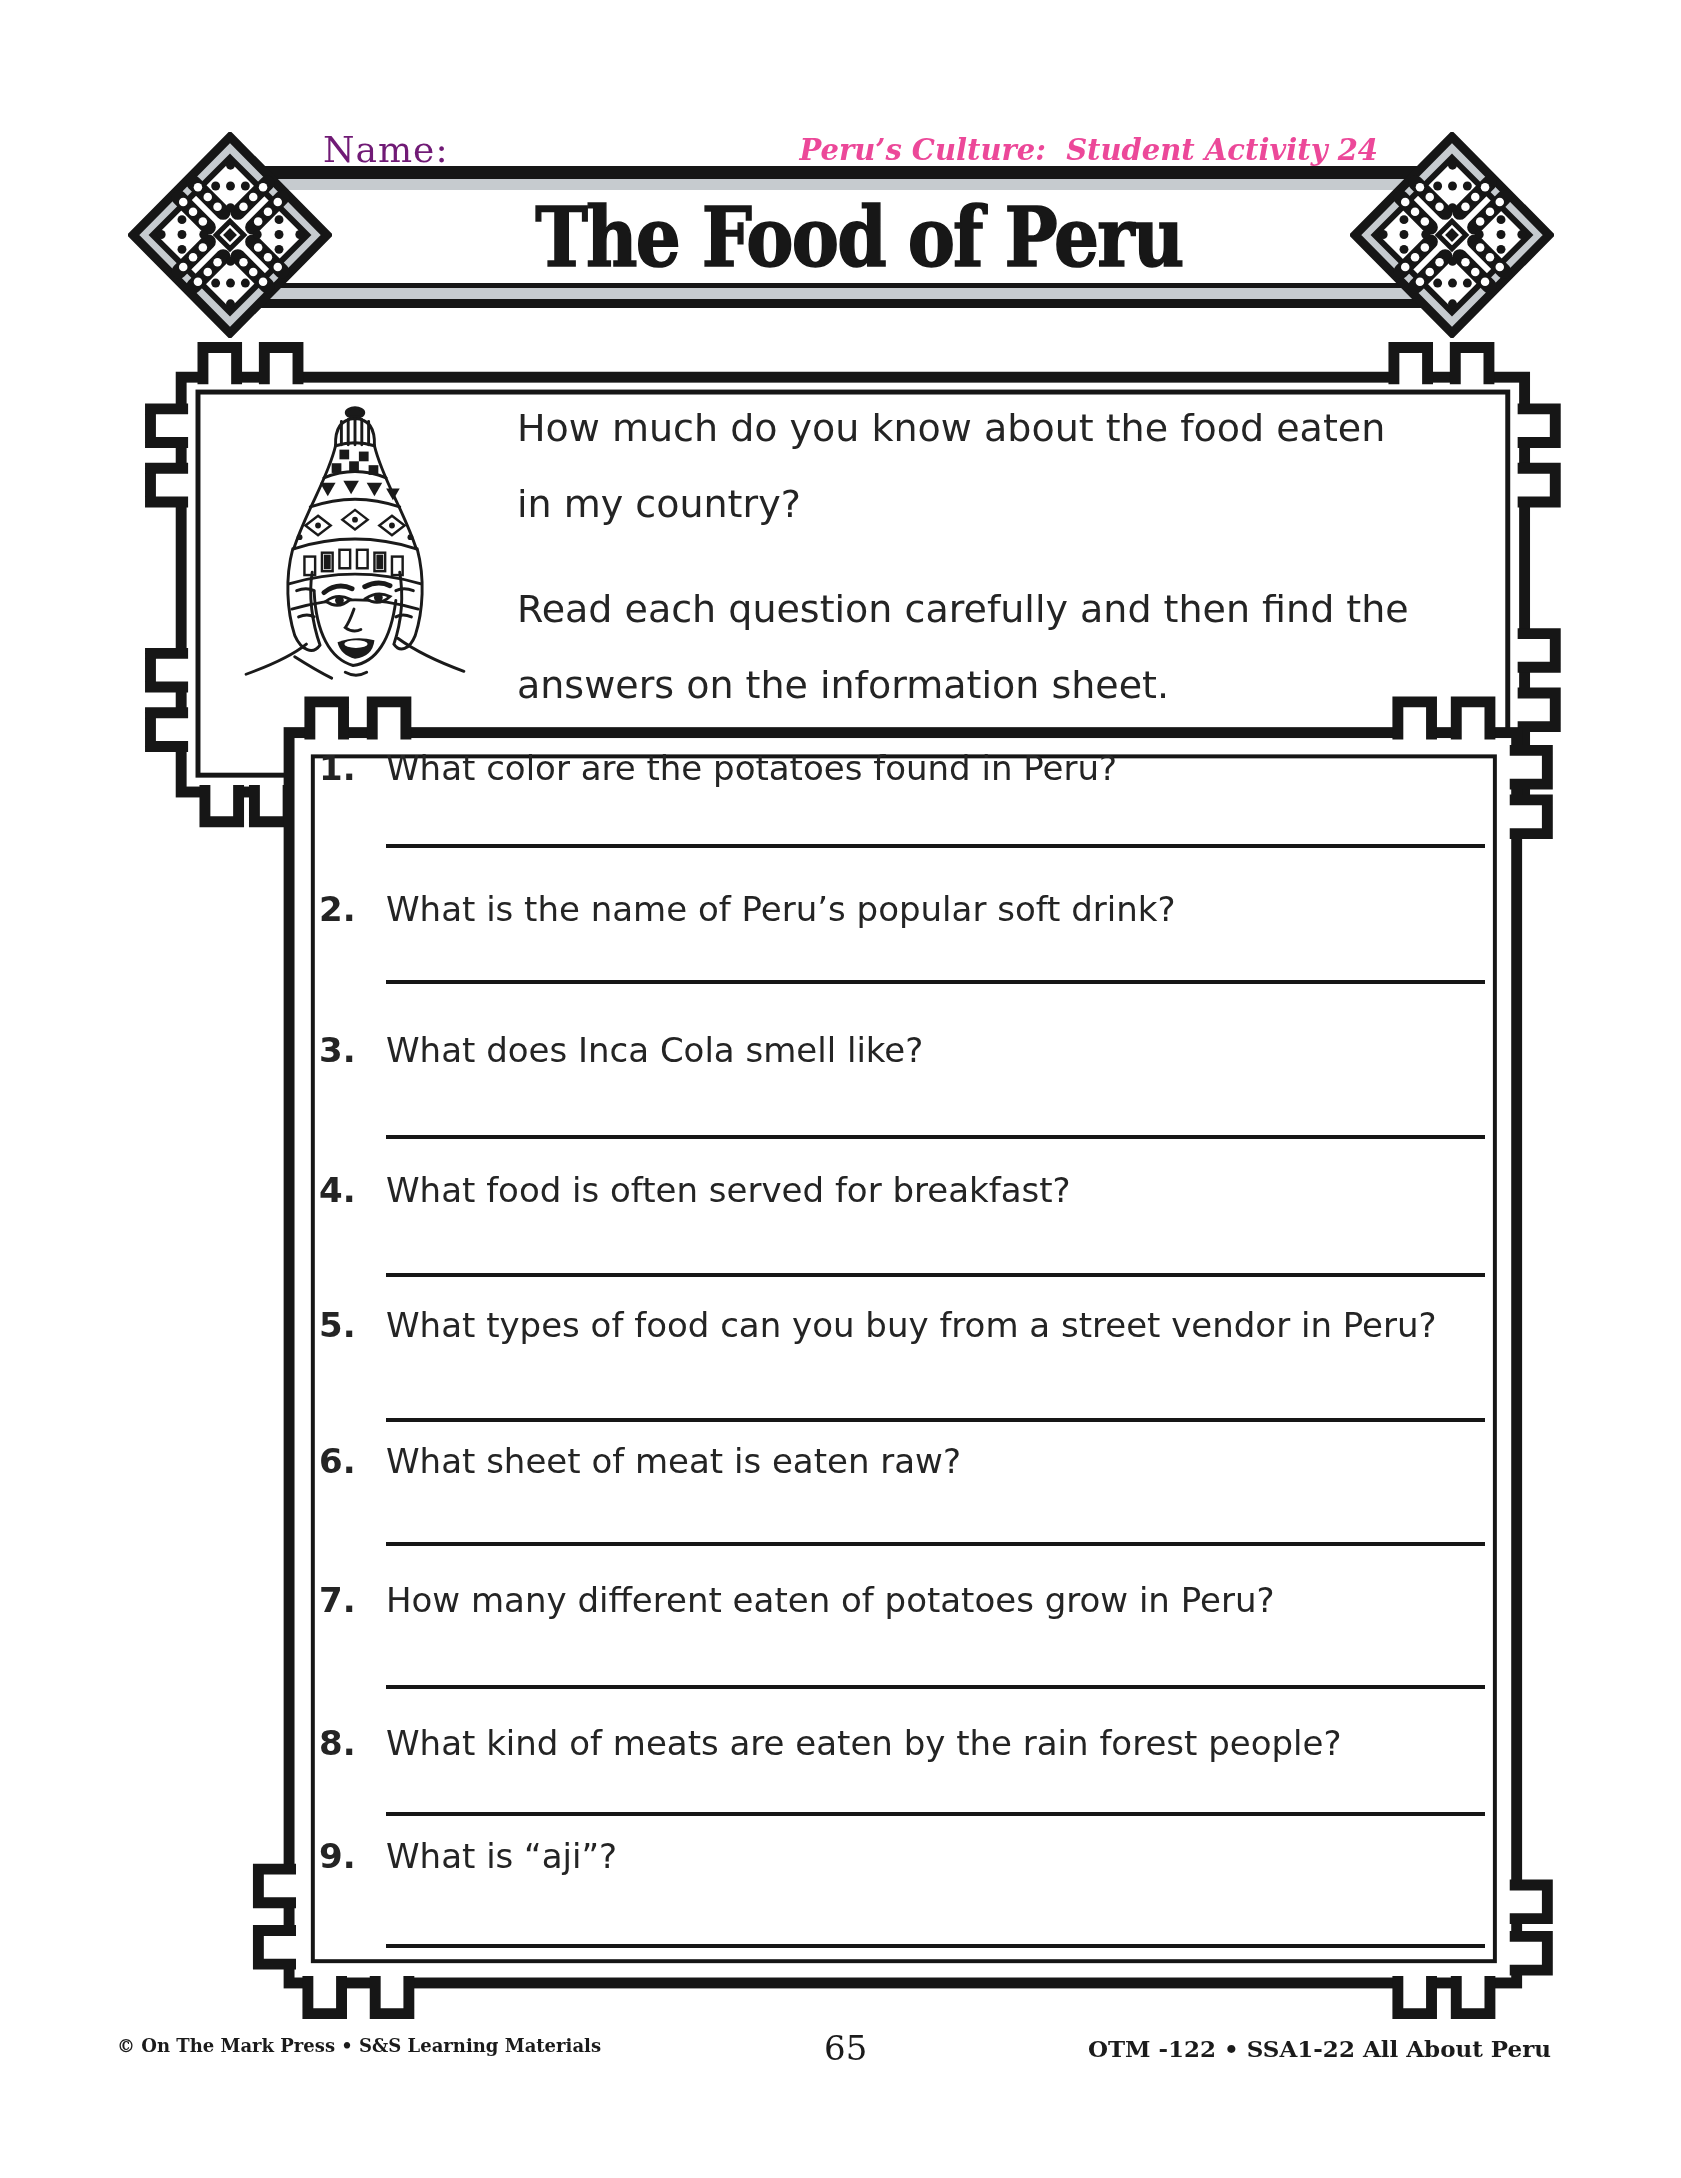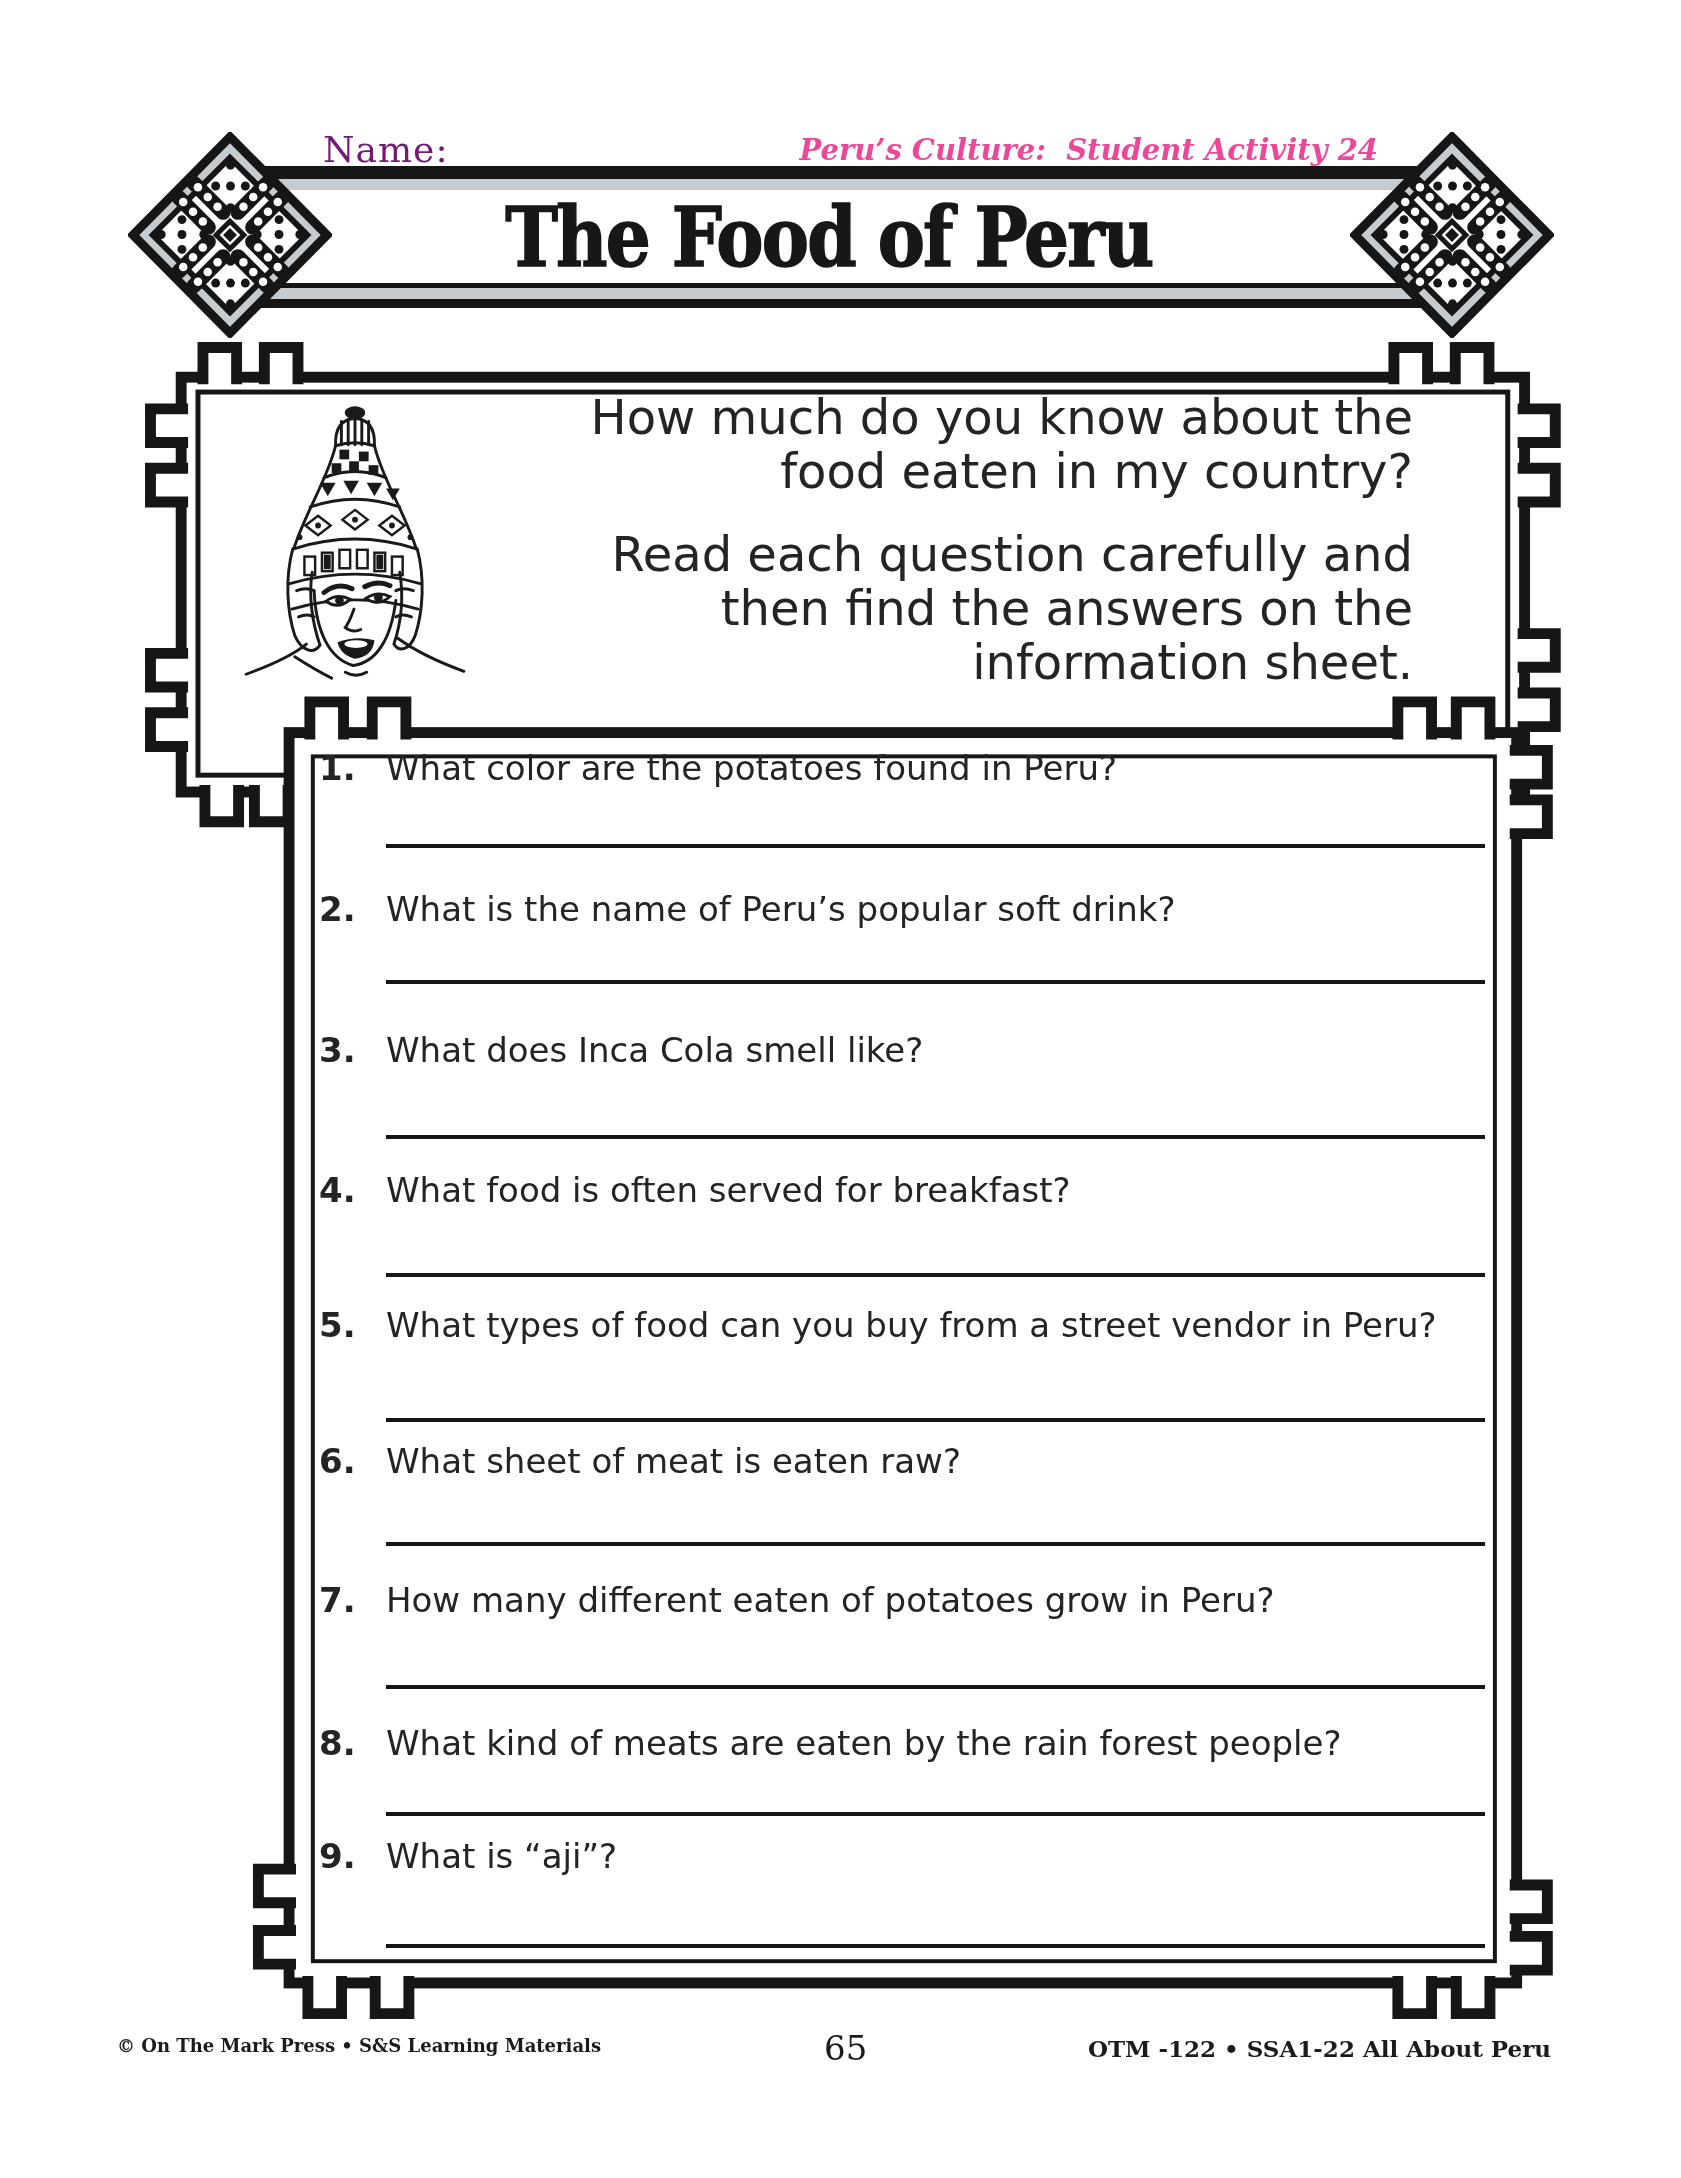--- a/index.html
+++ b/index.html
@@ -10,35 +10,35 @@
   .abs{position:absolute;}
   
   .name-label{
     left:323px;top:129px;font-family:"DejaVu Serif",serif;
     font-size:36px;letter-spacing:1px;color:#701a75;
   }
   .activity-label{
     right:303px;top:133px;font-family:"DejaVu Serif",serif;
     font-style:italic;font-weight:bold;font-size:29px;white-space:pre;color:#ec4899;
   }
-  .banner{left:224px;top:166px;width:1210px;height:142px;}
+  .banner{left:254px;top:166px;width:1210px;height:142px;}
   .banner .bar{width:100%;}
   .bar-black-thick{height:13px;background:#161616;}
   .bar-silver{height:11px;background:#c6cbcf;}
   .bar-white{height:93px;background:#ffffff;display:flex;align-items:center;justify-content:center;}
   .bar-black-thin{height:5px;background:#161616;}
   .bar-black-bottom{height:9px;background:#161616;}
   .page-title{
     font-family:"DejaVu Serif",serif;font-weight:bold;font-size:77px;
     letter-spacing:-2px;color:#171717;transform:scale(.92,1.06);
     -webkit-text-stroke:1.5px #171717;white-space:pre;
   }
   .diamond-svg{width:204px;height:206px;}
   
-  .intro-text{left:517px;top:390px;width:896px;font-size:48px;line-height:54px;color:#242424;text-align:right;}
+  .intro-text{left:517px;top:390px;width:896px;font-size:38px;line-height:76px;color:#242424;}
   .intro-text p{margin:0 0 29px 0;}
   
   .q-item{left:319px;display:flex;width:1168px;font-size:34px;color:#242424;}
   .q-num{width:67px;font-weight:bold;flex:0 0 auto;}
   .q-text{flex:1;}
   .answer-line{left:386px;width:1099px;height:4px;background:#161616;}
   
   .footer-left{left:117px;top:2035px;font-family:"DejaVu Serif",serif;font-weight:bold;font-size:18px;}
   .footer-page{left:824px;top:2028px;font-family:"DejaVu Serif",serif;font-size:34px;}
   .footer-right{right:130px;top:2035px;font-family:"DejaVu Serif",serif;font-weight:bold;font-size:23px;}

